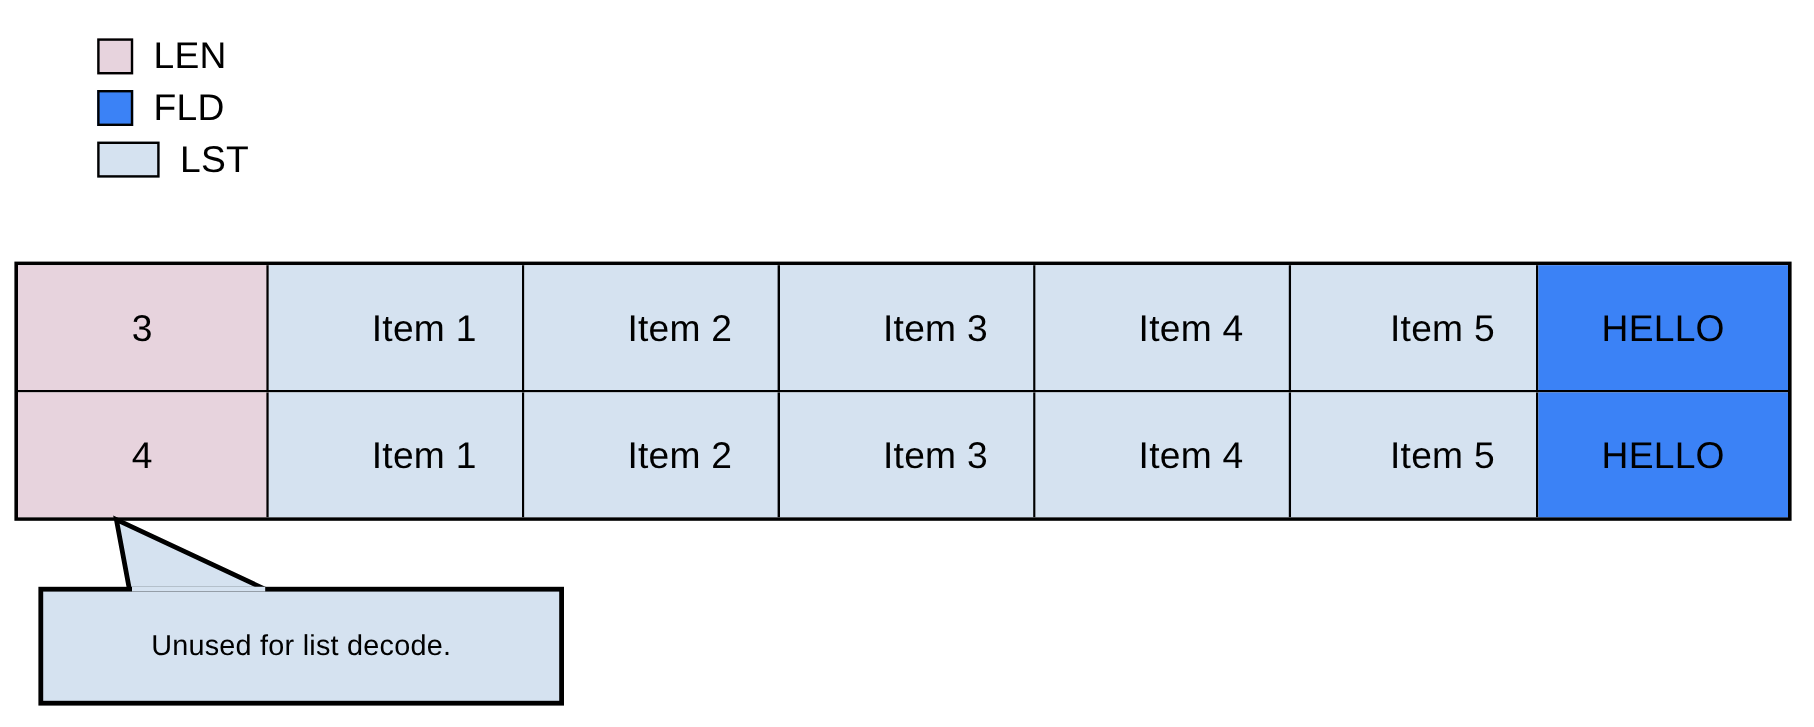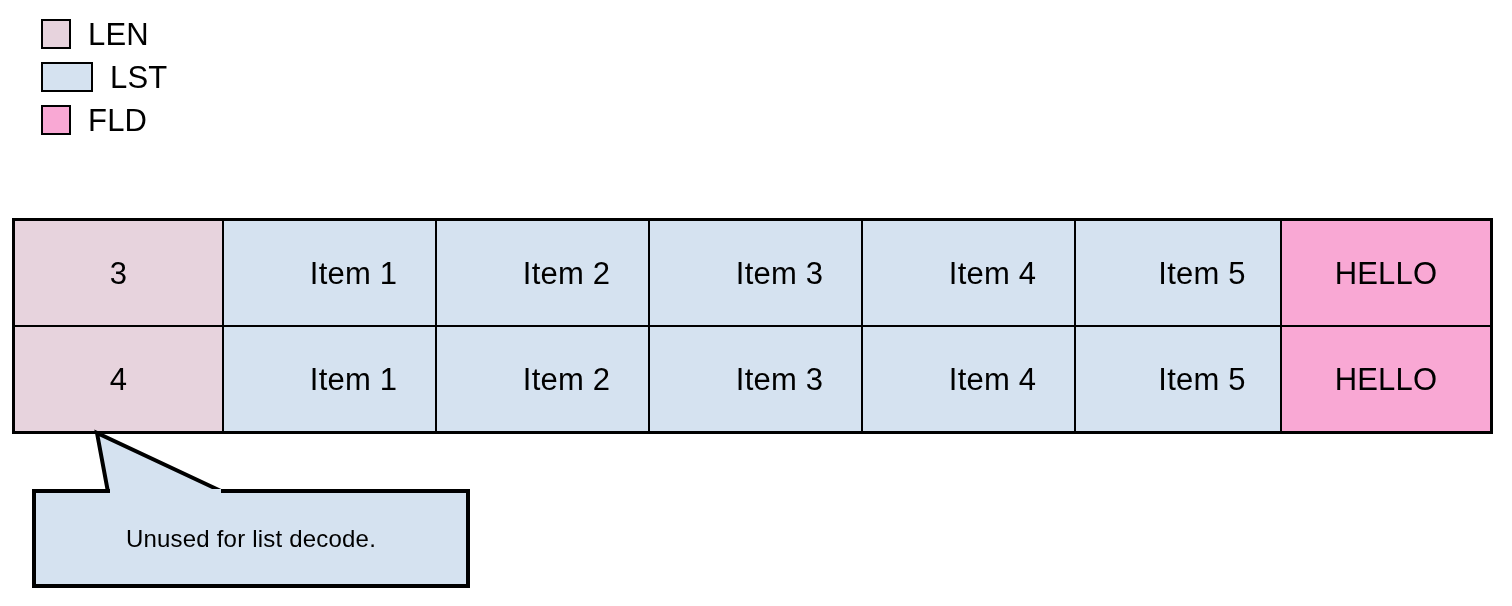--- a/index.html
+++ b/index.html
@@ -20,22 +20,23 @@
 
   
   #legend {
     position: absolute;
     left: 41px;
     top: 19px;
     width: 300px;
   }
   .legend-row {
     display: flex;
-    align-items: flex-start;
+    align-items: flex-end;
     height: 43px;
+    margin-left: 40px;
   }
   .legend-swatch {
     width: 30px;
     height: 30px;
     box-sizing: border-box;
     border: 2px solid #000000;
     flex: 0 0 auto;
   }
   .legend-label {
     margin-left: 17px;
@@ -80,21 +81,21 @@
   .cell:last-child {
     border-right: none;
   }
   .cell.col-len  { flex: 0 0 209px; }
   .cell.col-item { flex: 0 0 213px; }
   .cell.col-item-last { flex: 0 0 206px; }
   .cell.col-fld  { flex: 1 1 auto; }
 
   .fill-len { background: #e7d3dd; }
   .fill-lst { background: #d5e2f0; padding-left: 48px; }
-  .fill-fld { background: #f9a8d4; }
+  .fill-fld { background: #3b82f6; }
 
   
   #callout {
     position: absolute;
     left: 0;
     top: 0;
     width: 1512px;
     height: 606px;
     pointer-events: none;
   }
@@ -119,27 +120,27 @@
 <body>
 
 <div id="legend">
 
   <div class="legend-row">
     <span class="legend-swatch fill-len"></span>
     <span class="legend-label">LEN</span>
   </div>
 
   <div class="legend-row">
-    <span class="legend-swatch fill-lst"></span>
-    <span class="legend-label">LST</span>
+    <span class="legend-swatch fill-fld"></span>
+    <span class="legend-label">FLD</span>
   </div>
 
   <div class="legend-row">
-    <span class="legend-swatch fill-fld"></span>
-    <span class="legend-label">FLD</span>
+    <span class="legend-swatch fill-lst"></span>
+    <span class="legend-label">LST</span>
   </div>
 
 </div>
 
 <div id="record-table">
 
   <div class="table-row row-first">
     <div class="cell col-len fill-len">3</div>
     <div class="cell col-item fill-lst">Item 1</div>
     <div class="cell col-item fill-lst">Item 2</div>

